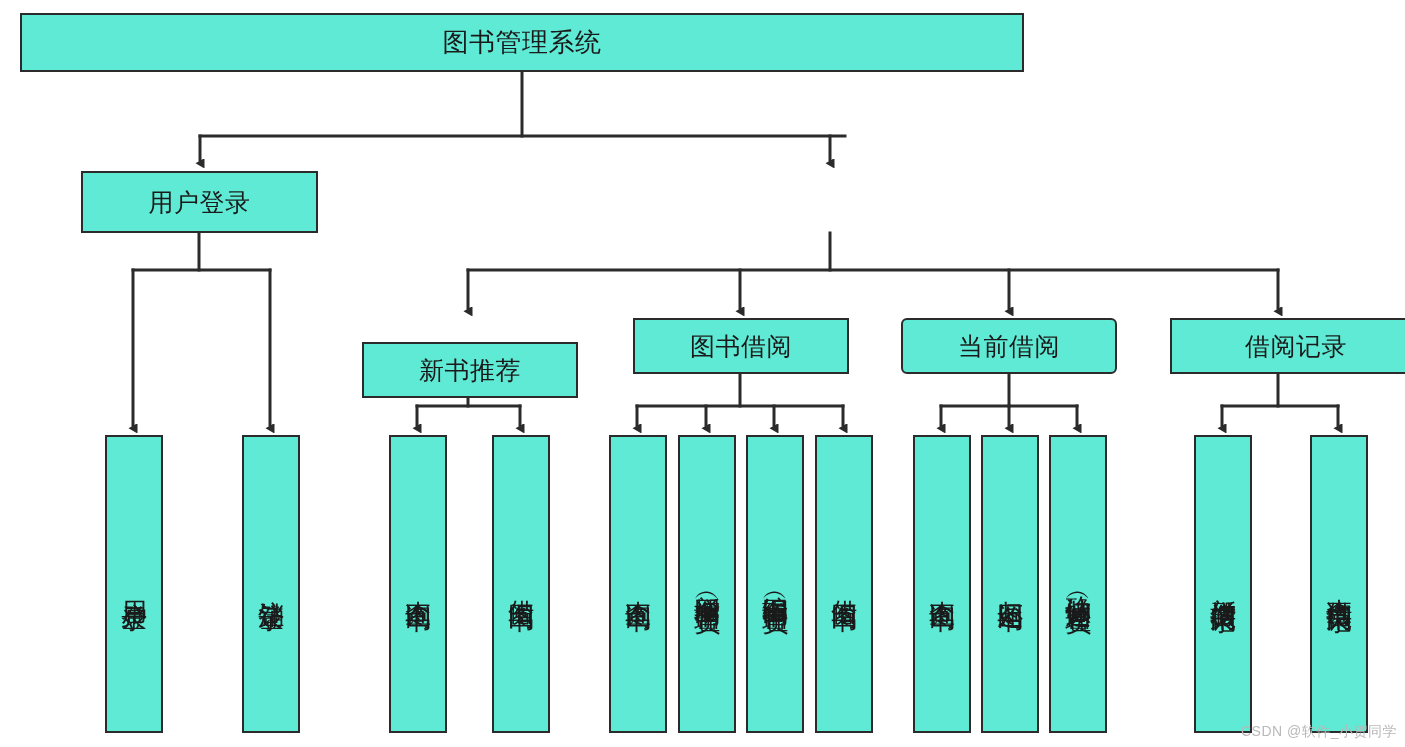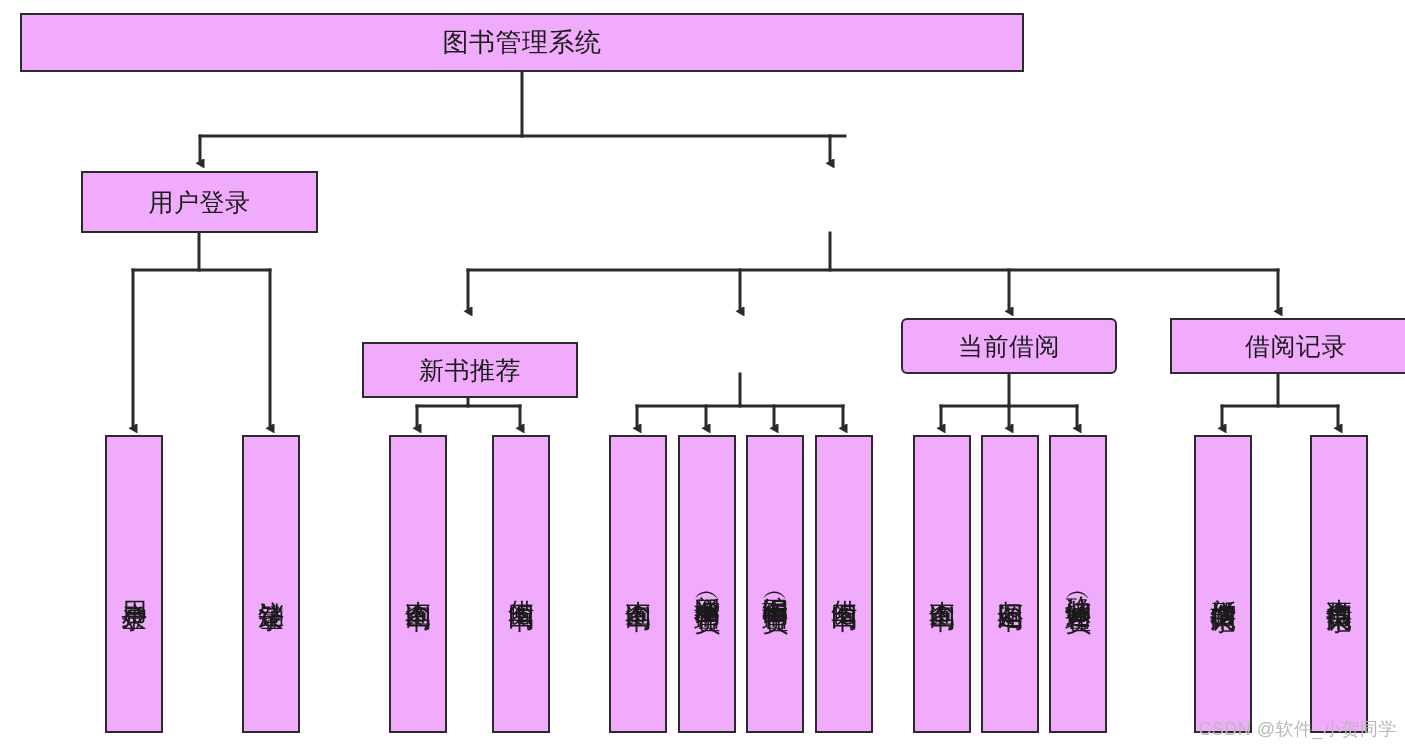--- a/index.html
+++ b/index.html
@@ -20,21 +20,21 @@
     position: absolute;
     left: 0;
     top: 0;
     width: 1405px;
     height: 747px;
     pointer-events: none;
   }
   .node {
     position: absolute;
     box-sizing: border-box;
-    background: #f0abfc;
+    background: #5eead4;
     border: 2px solid #2b2b2b;
     display: flex;
     align-items: center;
     justify-content: center;
     color: #1a1a1a;
   }
   .node .label {
     display: block;
     text-align: center;
     line-height: 1.12;
@@ -57,21 +57,21 @@
     font-size: 26px;
     line-height: 1.06;
     letter-spacing: 2px;
     max-height: 262px;
     white-space: normal;
   }
   .watermark {
     position: absolute;
     right: 8px;
     bottom: 6px;
-    font-size: 18px;
+    font-size: 14px;
     color: #b9b9b9;
     white-space: nowrap;
     letter-spacing: 0.5px;
     user-select: none;
   }
 </style>
 </head>
 <body>
 
 <div id="canvas">
@@ -132,20 +132,23 @@
 
   <div class="node horiz" style="left:81px; top:171px; width:237px; height:62px;">
     <span class="label">用户登录</span>
   </div>
 
 
   <div class="node horiz" style="left:362px; top:318px; width:216px; height:56px;margin-top:24px;">
     <span class="label">新书推荐</span>
   </div>
 
+  <div class="node horiz" style="left:633px; top:318px; width:216px; height:56px;">
+    <span class="label">图书借阅</span>
+  </div>
 
   <div class="node horiz" style="left:901px; top:318px; width:216px; height:56px;border-radius:6px;">
     <span class="label">当前借阅</span>
   </div>
 
   <div class="node horiz" style="left:1170px; top:318px; width:252px; height:56px;">
     <span class="label">借阅记录</span>
   </div>
 
   <div class="node vert" style="left:105px; top:435px; width:58px; height:298px;">

